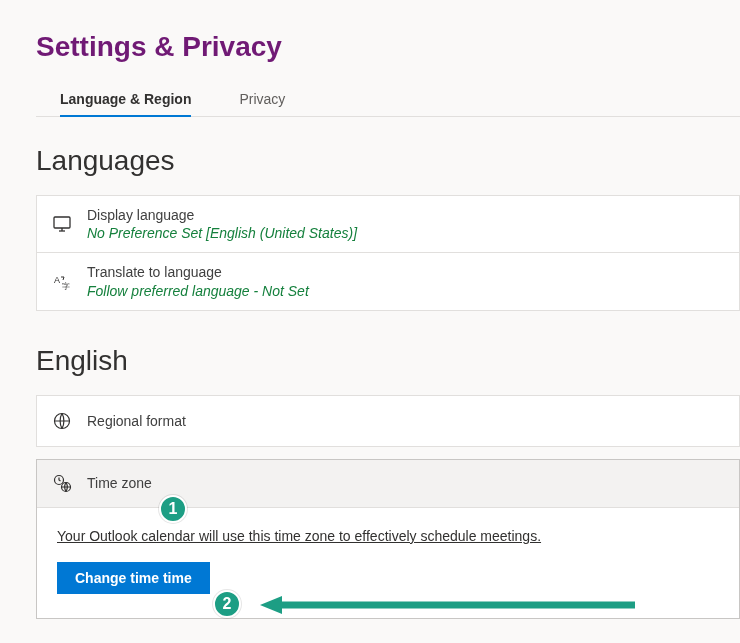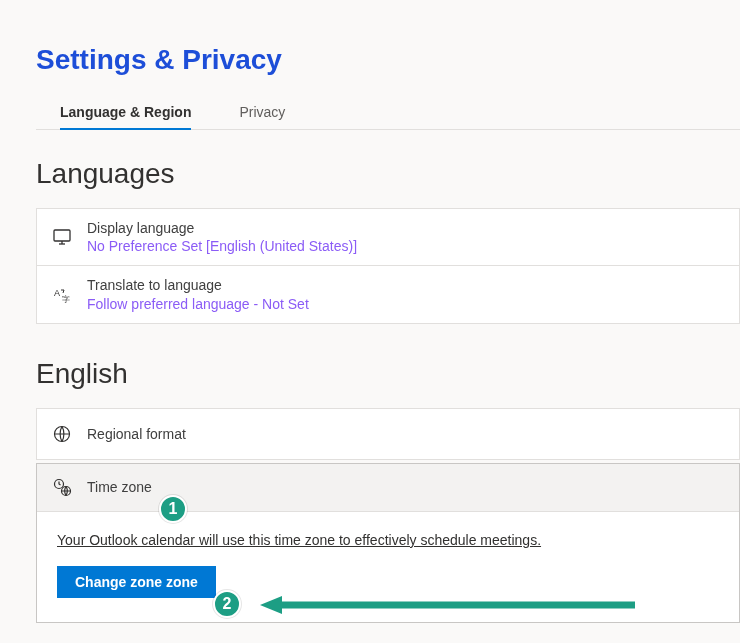--- a/index.html
+++ b/index.html
@@ -12,22 +12,22 @@
     color: #323130;
     position: relative;
     overflow: hidden;
   }
   .page {
     padding: 28px 0 0 36px;
   }
   .page-title {
     font-size: 28px;
     font-weight: 600;
-    margin: 16px 0 28px 0;
-    color: #1d4ed8;
+    margin: 3px 0 28px 0;
+    color: #701a75;
   }
   .tabs {
     display: flex;
     gap: 24px;
     border-bottom: 1px solid #e1dfdd;
     margin-bottom: 28px;
   }
   .tab {
     padding: 0 0 8px 0;
     font-size: 14px;
@@ -77,21 +77,22 @@
     display: flex;
     flex-direction: column;
     line-height: 1.3;
   }
   .panel-title {
     font-size: 14px;
     color: #404040;
   }
   .panel-sub {
     font-size: 14px;
-    color: #8b5cf6;
+    color: #15803d;
+    font-style: italic;
   }
   .panel.single .panel-title {
     font-size: 14px;
   }
   .expanded-block {
     border: 1px solid #c8c6c4;
     background: #ffffff;
     margin-top: 0;
   }
   .expanded-header {
@@ -186,21 +187,21 @@
       <div class="panel-text">
         <span class="panel-title">Translate to language</span>
         <span class="panel-sub">Follow preferred language - Not Set</span>
       </div>
     </div>
 
   </div>
 
   <h2 class="section-heading">English</h2>
 
-  <div class="panel-list" style="margin-bottom:3px;">
+  <div class="panel-list" style="margin-bottom:12px;">
     <div class="panel single">
       <span class="panel-icon">
         <svg width="20" height="20" viewBox="0 0 20 20" fill="none" stroke="#323130" stroke-width="1.2">
           <circle cx="10" cy="10" r="7.5"></circle>
           <path d="M2.5 10h15M10 2.5c2.5 4 2.5 11 0 15M10 2.5c-2.5 4-2.5 11 0 15"></path>
         </svg>
       </span>
       <div class="panel-text">
         <span class="panel-title">Regional format</span>
       </div>
@@ -216,21 +217,21 @@
           <circle cx="14" cy="14" r="4.5"></circle>
           <path d="M9.5 14h9M14 9.5c1.5 2.5 1.5 6.5 0 9M14 9.5c-1.5 2.5-1.5 6.5 0 9"></path>
         </svg>
       </span>
       <div class="panel-text">
         <span class="panel-title">Time zone</span>
       </div>
     </div>
     <div class="expanded-body">
       <p class="desc-text">Your Outlook calendar will use this time zone to effectively schedule meetings.</p>
-      <button class="btn-primary">Change zone zone</button>
+      <button class="btn-primary">Change time time</button>
     </div>
   </div>
 
 </div>
 
 <div class="anno-badge" style="left:159px; top:495px;">1</div>
 <div class="anno-badge" style="left:213px; top:590px;">2</div>
 <svg class="anno-arrow" style="left:260px; top:595px;" width="380" height="20">
   <line x1="375" y1="10" x2="18" y2="10" stroke="#1d9e84" stroke-width="7"></line>
   <polygon points="0,10 22,1 22,19" fill="#1d9e84"></polygon>

